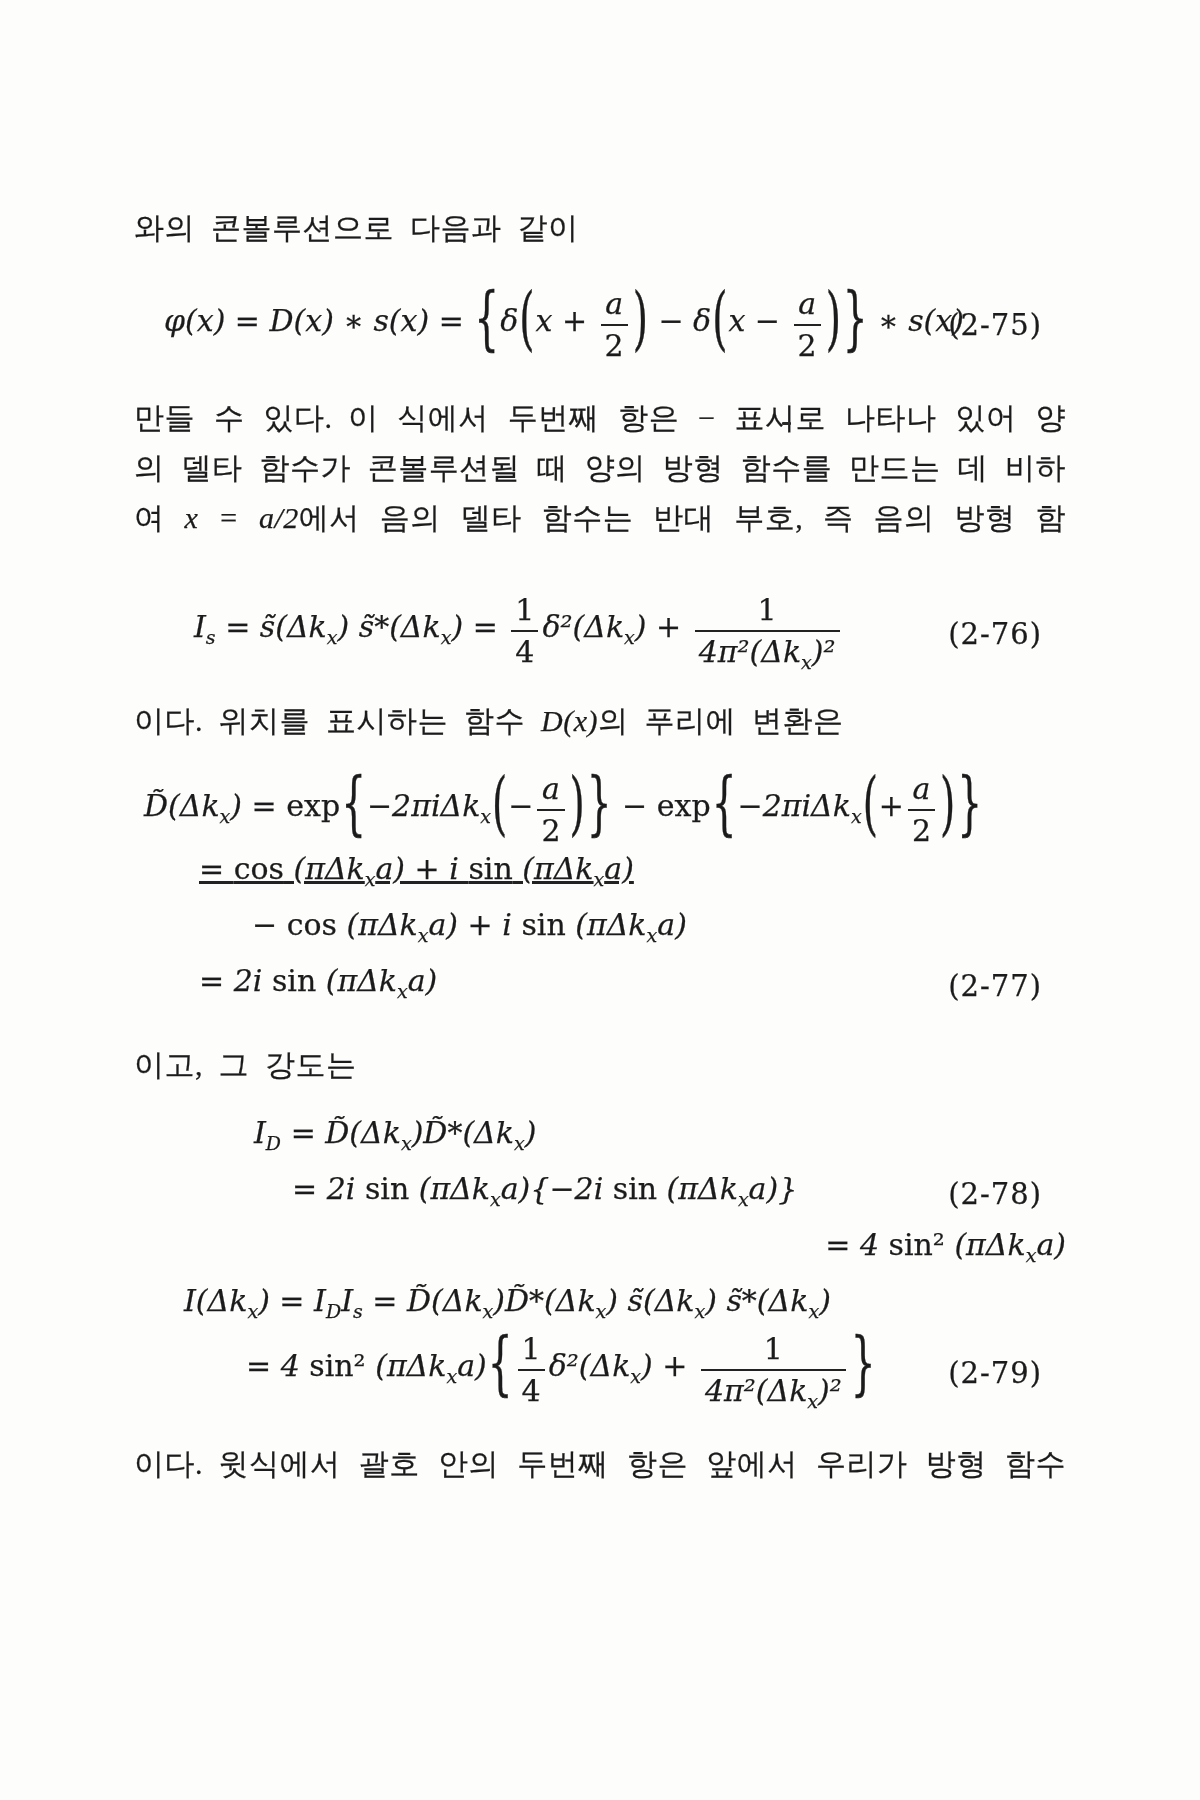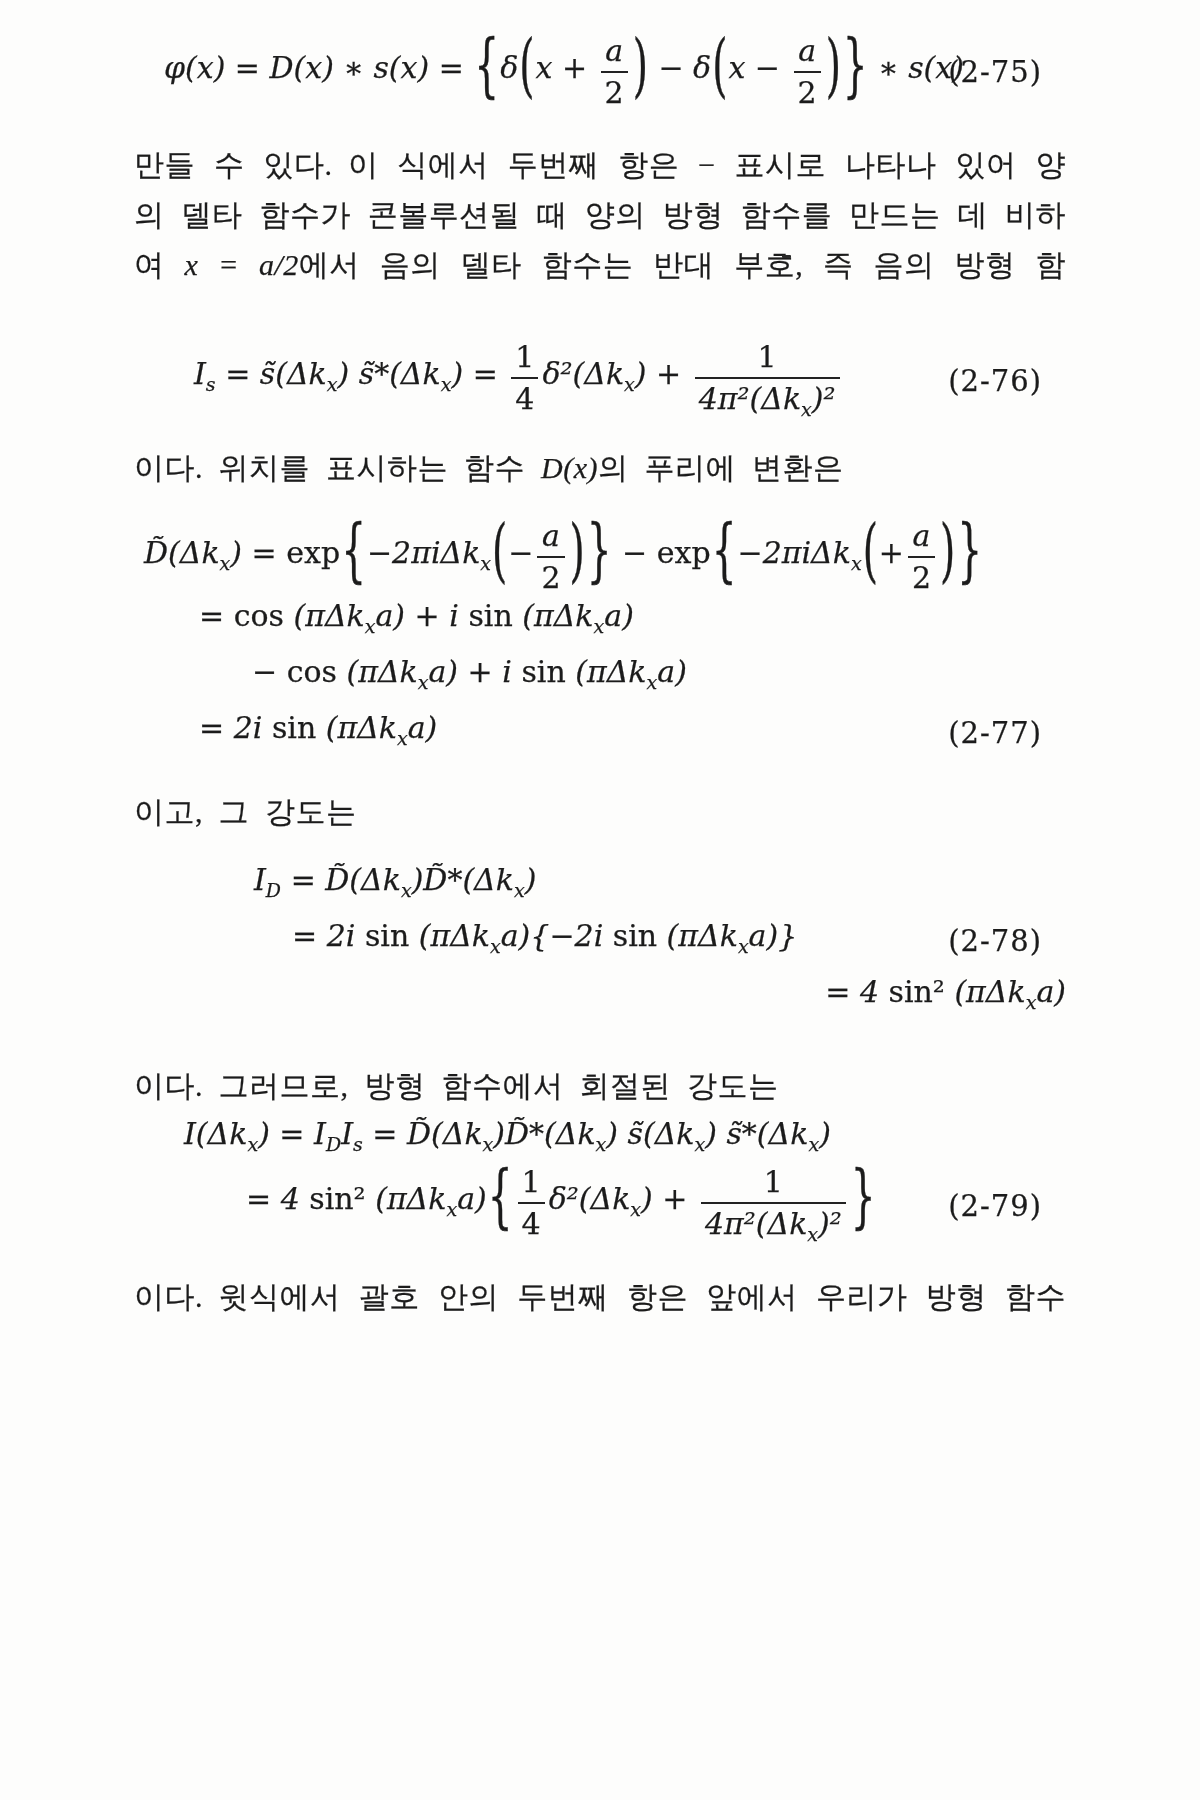--- a/index.html
+++ b/index.html
@@ -23,50 +23,50 @@
   .frac .num{display:block;padding:0 4px 5px;}
   .frac .den{display:block;border-top:2px solid #222;padding:5px 4px 0;}
   .eqlabel{position:absolute;right:24px;top:50%;transform:translateY(-50%);font-style:normal;font-size:29px;letter-spacing:1px;}
   .artifact{position:absolute;left:782px;top:219px;width:9px;height:3px;background:#2a2a2a;border-radius:1px;}
 </style>
 </head>
 <body>
 
 <div id="page">
   <div id="content">
+      <div class="para" style="margin-top: 203px;">
+        <div class="pline"><span class="rm">와의 콘볼루션으로 다음과 같이</span></div>
+      </div>
       <div class="eq" style="margin-top: 36px;">
         <div class="eqline" style="padding-left: 30px;"><span class="it">φ(x) = D(x) ∗ s(x) = </span><span class="big">{</span><span class="it">δ</span><span class="big">(</span><span class="it">x + </span><span class="frac"><span class="num"><span class="it">a</span></span><span class="den"><span class="rm">2</span></span></span><span class="big">)</span><span class="it"> − δ</span><span class="big">(</span><span class="it">x − </span><span class="frac"><span class="num"><span class="it">a</span></span><span class="den"><span class="rm">2</span></span></span><span class="big">)</span><span class="big">}</span><span class="it"> ∗ s(x)</span><span class="eqlabel">(2-75)</span></div>
       </div>
       <div class="para" style="margin-top: 32px;">
         <div class="pline jl"><span class="rm">만들 수 있다. 이 식에서 두번째 항은 − 표시로 나타나 있어 양</span></div>
         <div class="pline jl"><span class="rm">의 델타 함수가 콘볼루션될 때 양의 방형 함수를 만드는 데 비하</span></div>
         <div class="pline jl"><span class="rm">여 </span><span class="it">x = a/2</span><span class="rm">에서 음의 델타 함수는 반대 부호, 즉 음의 방형 함</span></div>
       </div>
       <div class="eq" style="margin-top: 52px;">
         <div class="eqline" style="padding-left: 60px;"><span class="it">I</span><span class="sb">s</span><span class="it"> = s̃(Δk</span><span class="sb">x</span><span class="it">) s̃*(Δk</span><span class="sb">x</span><span class="it">) = </span><span class="frac"><span class="num"><span class="rm">1</span></span><span class="den"><span class="rm">4</span></span></span><span class="it">δ²(Δk</span><span class="sb">x</span><span class="it">) + </span><span class="frac"><span class="num"><span class="rm">1</span></span><span class="den"><span class="it">4π²(Δk</span><span class="sb">x</span><span class="it">)²</span></span></span><span class="eqlabel">(2-76)</span></div>
       </div>
       <div class="para" style="margin-top: 24px;">
         <div class="pline"><span class="rm">이다. 위치를 표시하는 함수 </span><span class="it">D(x)</span><span class="rm">의 푸리에 변환은</span></div>
       </div>
       <div class="eq" style="margin-top: 28px;">
         <div class="eqline" style="padding-left: 10px;"><span class="it">D̃(Δk</span><span class="sb">x</span><span class="it">) = </span><span class="rm">exp</span><span class="big">{</span><span class="it">−2πiΔk</span><span class="sb">x</span><span class="big">(</span><span class="it">−</span><span class="frac"><span class="num"><span class="it">a</span></span><span class="den"><span class="rm">2</span></span></span><span class="big">)</span><span class="big">}</span><span class="it"> − </span><span class="rm">exp</span><span class="big">{</span><span class="it">−2πiΔk</span><span class="sb">x</span><span class="big">(</span><span class="it">+</span><span class="frac"><span class="num"><span class="it">a</span></span><span class="den"><span class="rm">2</span></span></span><span class="big">)</span><span class="big">}</span></div>
-        <div class="eqline" style="padding-left: 65px;"><span class="it">= </span><span class="rm">cos</span><span class="it"> (πΔk</span><span class="sb">x</span><span class="it">a) + i </span><span class="rm">sin</span><span class="it"> (πΔk</span><span class="sb">x</span><span class="it">a)</span></div>
+        <div class="eqline" style="padding-left: 65px; text-decoration: underline;"><span class="it">= </span><span class="rm">cos</span><span class="it"> (πΔk</span><span class="sb">x</span><span class="it">a) + i </span><span class="rm">sin</span><span class="it"> (πΔk</span><span class="sb">x</span><span class="it">a)</span></div>
         <div class="eqline" style="padding-left: 118px;"><span class="it">− </span><span class="rm">cos</span><span class="it"> (πΔk</span><span class="sb">x</span><span class="it">a) + i </span><span class="rm">sin</span><span class="it"> (πΔk</span><span class="sb">x</span><span class="it">a)</span></div>
         <div class="eqline" style="padding-left: 65px;"><span class="it">= 2i </span><span class="rm">sin</span><span class="it"> (πΔk</span><span class="sb">x</span><span class="it">a)</span><span class="eqlabel">(2-77)</span></div>
       </div>
       <div class="para" style="margin-top: 26px;">
         <div class="pline"><span class="rm">이고, 그 강도는</span></div>
       </div>
       <div class="eq" style="margin-top: 20px;">
         <div class="eqline" style="padding-left: 120px;"><span class="it">I</span><span class="sb">D</span><span class="it"> = D̃(Δk</span><span class="sb">x</span><span class="it">)D̃*(Δk</span><span class="sb">x</span><span class="it">)</span></div>
         <div class="eqline" style="padding-left: 158px;"><span class="it">= 2i </span><span class="rm">sin</span><span class="it"> (πΔk</span><span class="sb">x</span><span class="it">a){−2i </span><span class="rm">sin</span><span class="it"> (πΔk</span><span class="sb">x</span><span class="it">a)}</span><span class="eqlabel">(2-78)</span></div>
         <div class="eqline" style="padding-left: 158px; text-align: right;"><span class="it">= 4 </span><span class="rm">sin²</span><span class="it"> (πΔk</span><span class="sb">x</span><span class="it">a)</span></div>
-      </div>
-      <div class="para" style="margin-top: 36px;">
-        <div class="pline"><span class="rm">이다. 그러므로, 방형 함수에서 회절된 강도는</span></div>
       </div>
       <div class="eq" style="margin-top: 0;">
         <div class="eqline" style="padding-left: 50px;"><span class="it">I(Δk</span><span class="sb">x</span><span class="it">) = I</span><span class="sb">D</span><span class="it">I</span><span class="sb">s</span><span class="it"> = D̃(Δk</span><span class="sb">x</span><span class="it">)D̃*(Δk</span><span class="sb">x</span><span class="it">) s̃(Δk</span><span class="sb">x</span><span class="it">) s̃*(Δk</span><span class="sb">x</span><span class="it">)</span></div>
         <div class="eqline" style="padding-left: 112px;"><span class="it">= 4 </span><span class="rm">sin²</span><span class="it"> (πΔk</span><span class="sb">x</span><span class="it">a)</span><span class="big">{</span><span class="frac"><span class="num"><span class="rm">1</span></span><span class="den"><span class="rm">4</span></span></span><span class="it">δ²(Δk</span><span class="sb">x</span><span class="it">) + </span><span class="frac"><span class="num"><span class="rm">1</span></span><span class="den"><span class="it">4π²(Δk</span><span class="sb">x</span><span class="it">)²</span></span></span><span class="big">}</span><span class="eqlabel">(2-79)</span></div>
       </div>
       <div class="para" style="margin-top: 28px;">
         <div class="pline jl"><span class="rm">이다. 윗식에서 괄호 안의 두번째 항은 앞에서 우리가 방형 함수</span></div>
       </div>
     </div>
   <div class="artifact"></div>

